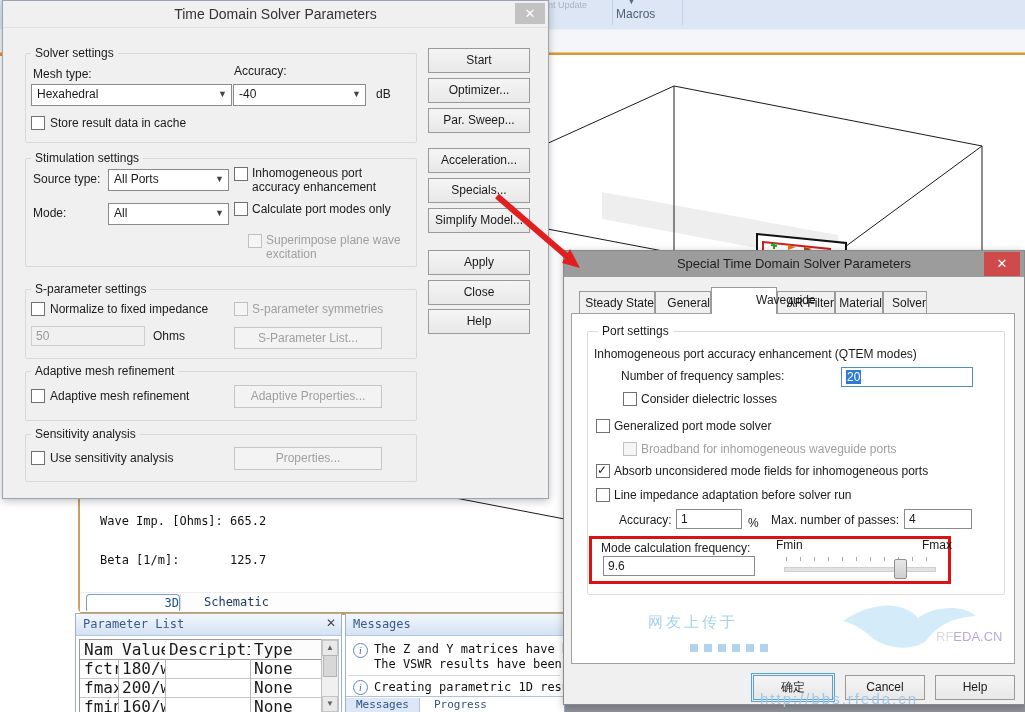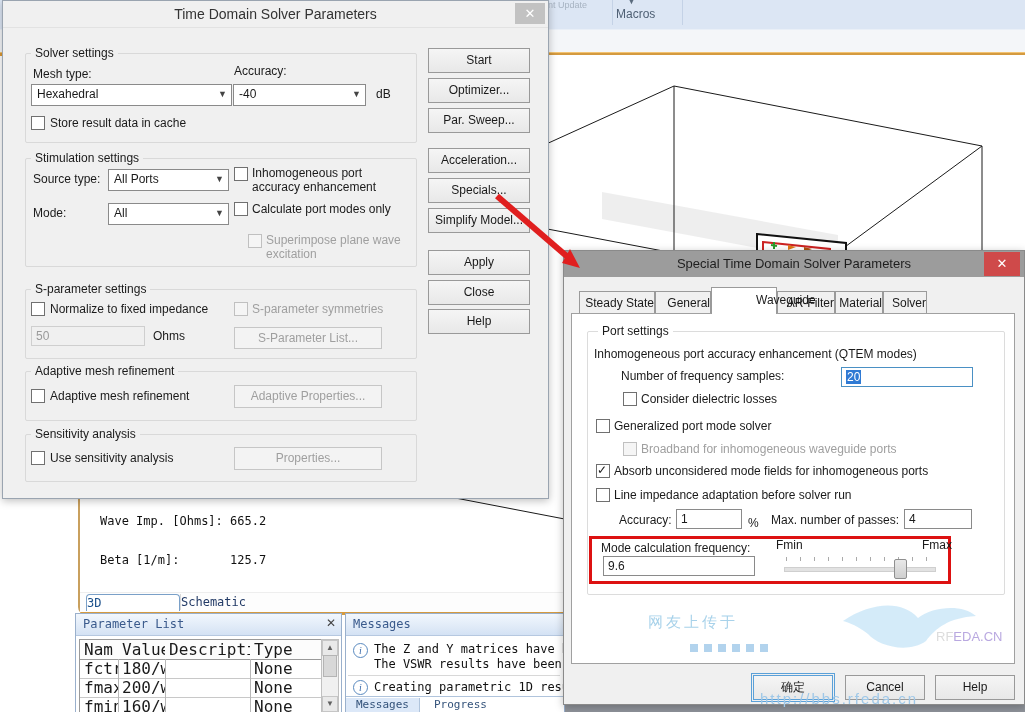--- a/index.html
+++ b/index.html
@@ -14,21 +14,21 @@
   .ribbon-sep{top:0;width:1px;height:25px;background:#c4d2e6;}
   #macros-label{left:616px;top:7px;color:#4f6074;font-size:12px;}
   #macros-arrow{left:627px;top:-4px;color:#5a6b7d;font-size:9px;}
   #ribbon-partial{left:548px;top:0px;color:#8a97a6;font-size:9px;opacity:.65;}
   
   #view-frame{left:78px;top:53px;width:945px;height:557px;background:#fff;
               border-left:2px solid #c9a05e;border-top:2px solid #d49a40;border-bottom:3px solid #d49a40;
               border-radius:0 0 0 8px;}
   #mode-info{left:20px;top:434px;white-space:pre;font-size:12px;line-height:13px;color:#111;}
   #view-tabbar{left:0;bottom:0;width:100%;height:19px;background:#fdfdfd;border-top:1px solid #eee;}
-  .view-tab{top:1px;height:16px;line-height:16px;text-align:left;font-size:12px;color:#223a66;}
+  .view-tab{top:1px;height:16px;line-height:16px;text-align:right;font-size:12px;color:#223a66;}
   #tab-3d{left:6px;width:92px;border:1px solid #7aa0c8;border-bottom:none;border-radius:4px 4px 0 0;background:#fff;color:#1a4f8a;}
   #tab-schematic{left:100px;width:88px;border-left:1px solid #d8d8d8;}
   
   .panel{background:#fff;border:1px solid #9ab0cc;z-index:10;overflow:hidden;}
   .panel-head{position:absolute;left:0;top:0;width:100%;height:21px;
               background:linear-gradient(#f2f7fd,#d4e2f4);border-bottom:1px solid #b6c8e0;}
   .panel-title{position:absolute;left:7px;top:3px;font-size:12px;color:#3a5a8c;}
   .panel-x{position:absolute;right:5px;top:2px;font-size:12px;color:#444;}
   #param-panel{left:75px;top:613px;width:265px;height:99px;}
   .ptable{position:absolute;left:3px;top:25px;border:1px solid #9a9a9a;background:#fff;}

